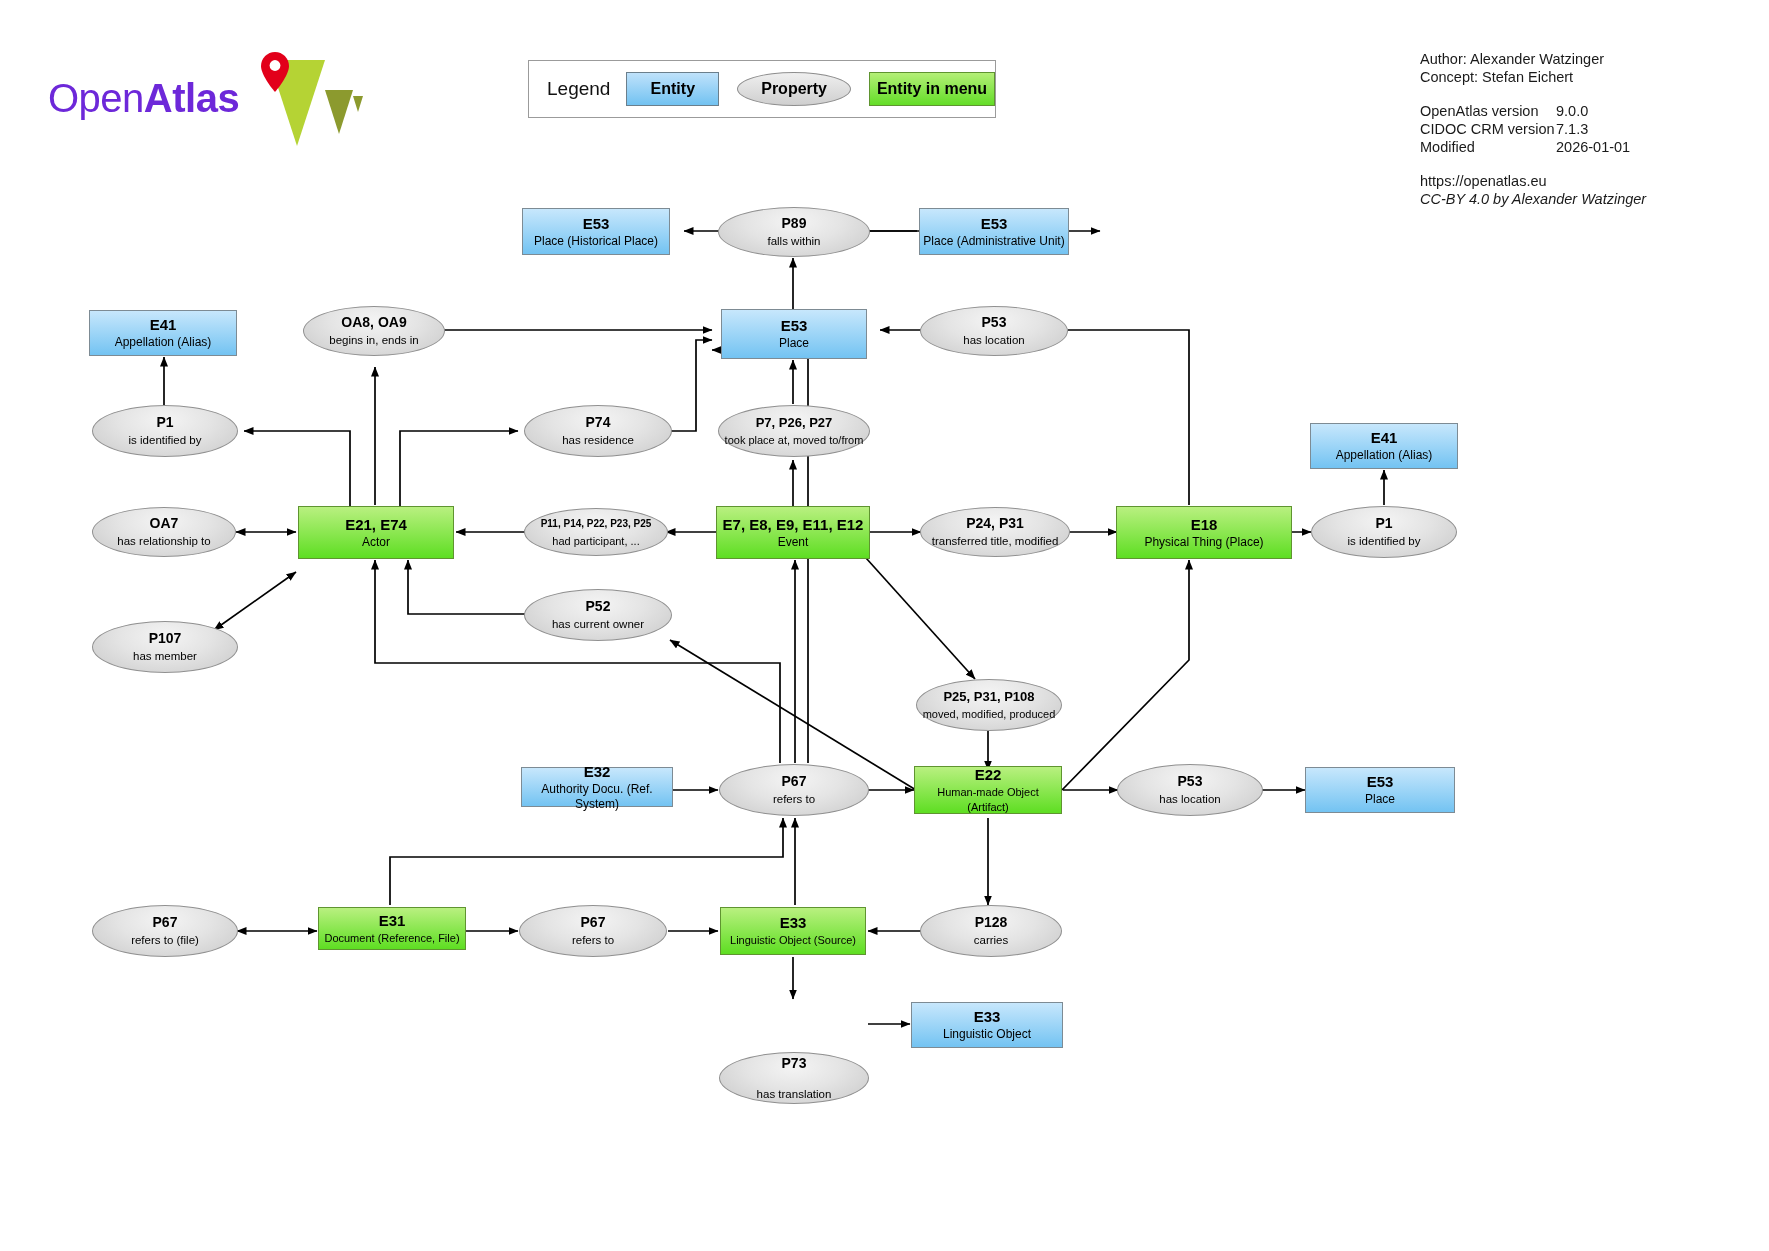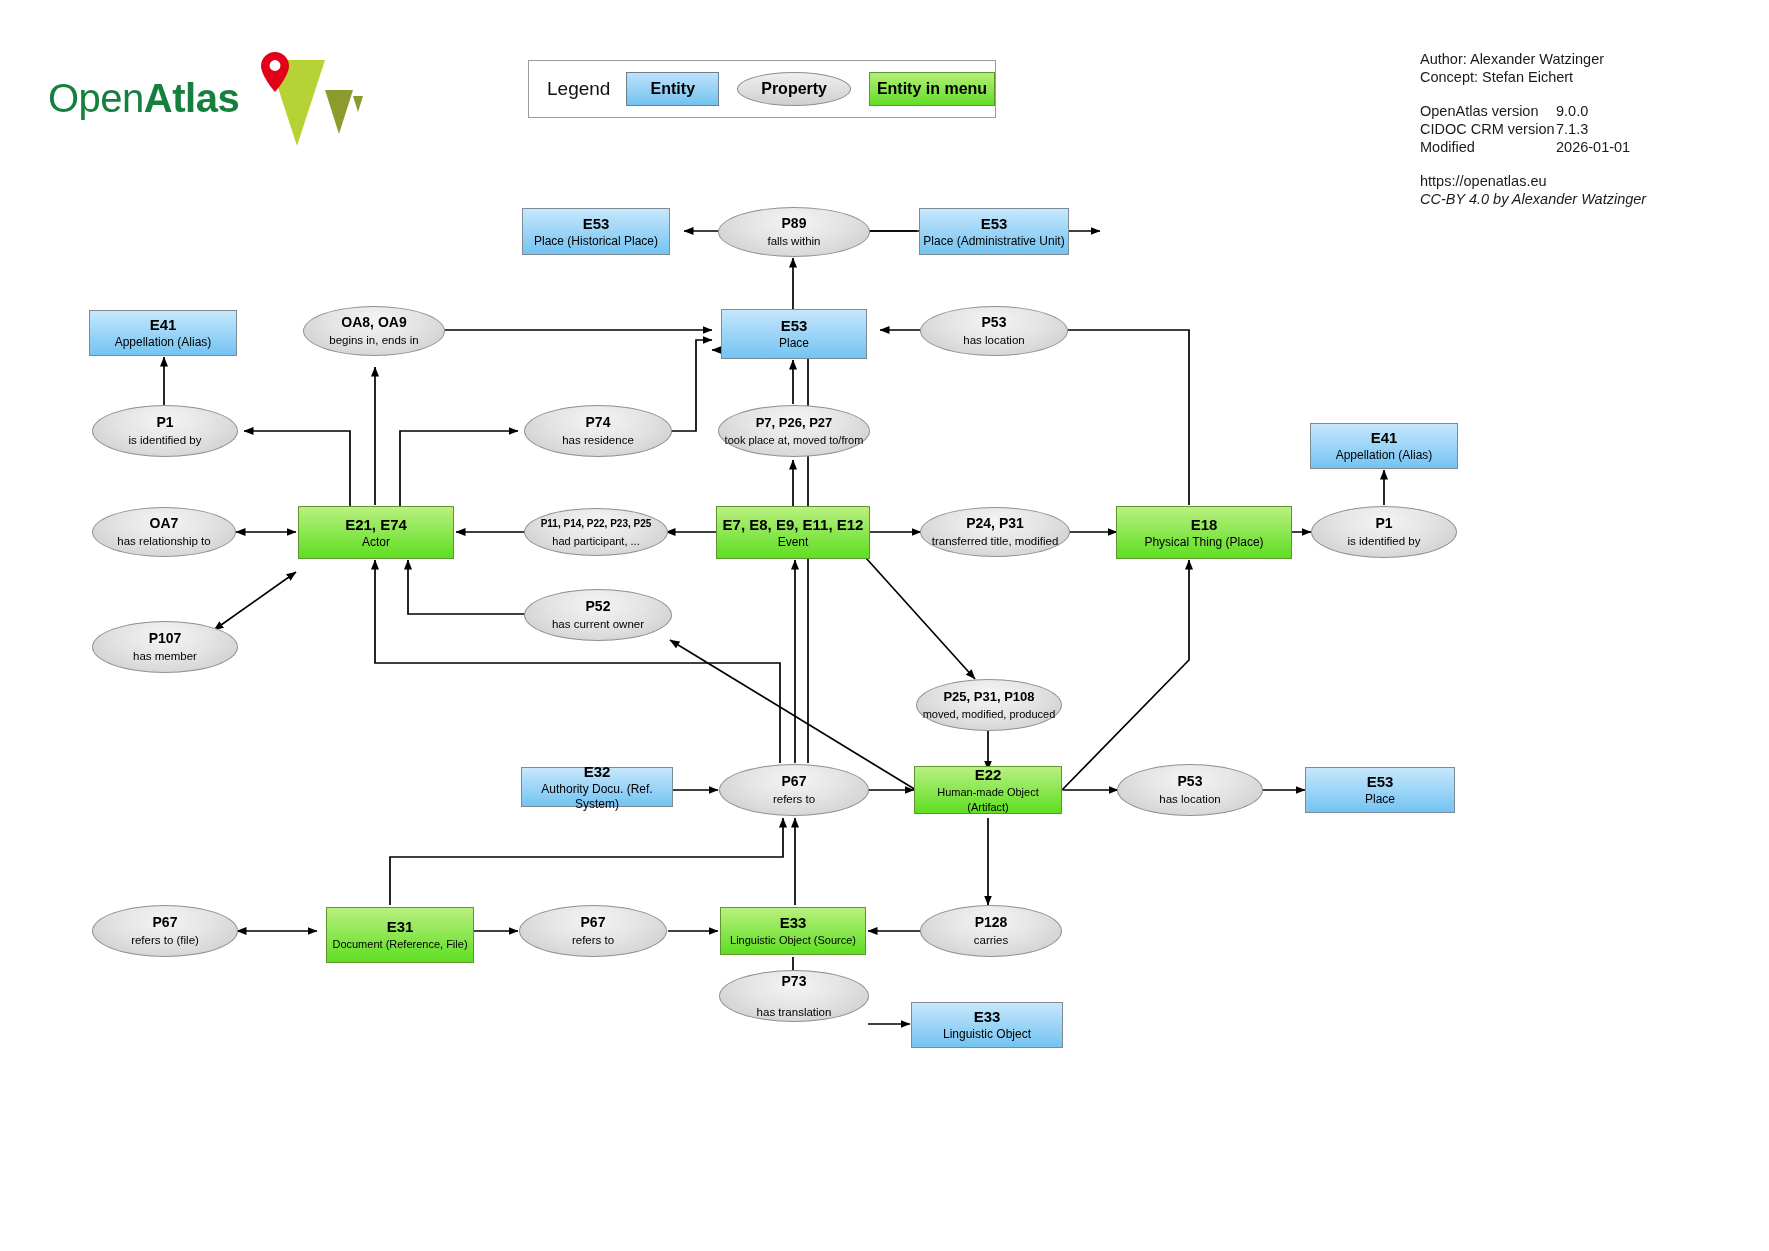--- a/index.html
+++ b/index.html
@@ -2,21 +2,21 @@
 <html><head>
 <meta charset="utf-8">
 <title>OpenAtlas CIDOC CRM Data Model</title>
 <style>
   html,body{margin:0;padding:0;background:#ffffff;}
   body{font-family:"Liberation Sans", sans-serif; color:#000;}
   #canvas{position:relative;width:1769px;height:1251px;overflow:hidden;background:#fff;}
 
   
   .logo{position:absolute;left:48px;top:52px;display:flex;align-items:center;}
-  .logo-text{font-size:40px;letter-spacing:-0.5px;color:#15803d;}
+  .logo-text{font-size:40px;letter-spacing:-0.5px;color:#6d28d9;}
   .logo-text .thin{font-weight:400;}
   .logo-text .bold{font-weight:700;}
   .logo-mark{position:relative;width:110px;height:92px;margin-left:10px;}
   .tri-big{position:absolute;left:20px;top:8px;width:0;height:0;
      border-left:28px solid transparent;border-right:28px solid transparent;
      border-top:86px solid #b5d334;}
   .tri-mid{position:absolute;left:76px;top:38px;width:0;height:0;
      border-left:14px solid transparent;border-right:14px solid transparent;
      border-top:44px solid #8c9a2e;}
   .tri-small{position:absolute;left:104px;top:44px;width:0;height:0;
@@ -321,41 +321,41 @@
   <div class="node ent" style="left:1305px;top:767px;width:150px;height:46px;">
     <div class="t1">E53</div>
     <div class="t2">Place</div>
   </div>
 
   <div class="node prop" style="left:92px;top:905px;width:146px;height:52px;">
     <div class="t1">P67</div>
     <div class="t2">refers to (file)</div>
   </div>
 
-  <div class="node menu" style="left:318px;top:907px;width:148px;height:56px;margin-left:8px;">
+  <div class="node menu" style="left:318px;top:907px;width:148px;height:43px;">
     <div class="t1">E31</div>
     <div class="t2" style="font-size:11px;">Document (Reference, File)</div>
   </div>
 
   <div class="node prop" style="left:519px;top:905px;width:148px;height:52px;">
     <div class="t1">P67</div>
     <div class="t2">refers to</div>
   </div>
 
   <div class="node menu" style="left:720px;top:907px;width:146px;height:48px;">
     <div class="t1">E33</div>
     <div class="t2" style="font-size:11px;">Linguistic Object (Source)</div>
   </div>
 
   <div class="node prop" style="left:920px;top:905px;width:142px;height:52px;">
     <div class="t1">P128</div>
     <div class="t2">carries</div>
   </div>
 
-  <div class="node prop" style="left:719px;top:970px;width:150px;height:52px;gap:13px;">
+  <div class="node prop" style="left:719px;top:1052px;width:150px;height:52px;gap:13px;">
     <div class="t1">P73</div>
     <div class="t2">has translation</div>
   </div>
 
   <div class="node ent" style="left:911px;top:1002px;width:152px;height:46px;">
     <div class="t1">E33</div>
     <div class="t2">Linguistic Object</div>
   </div>
 
 </div>

